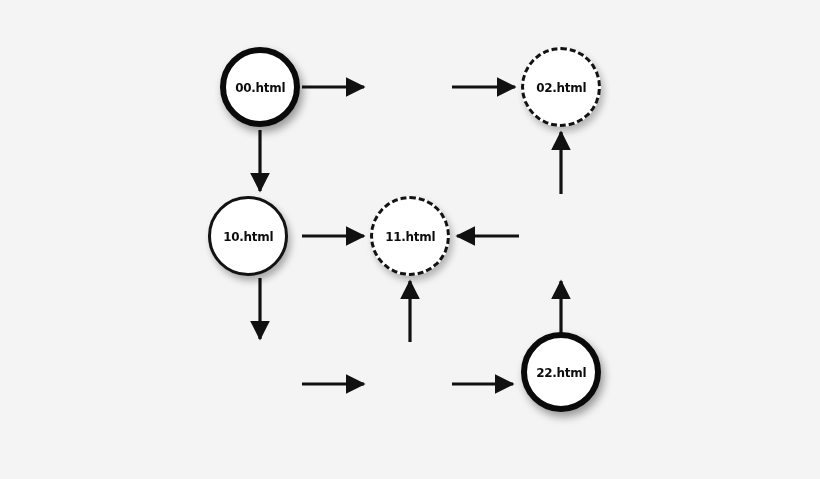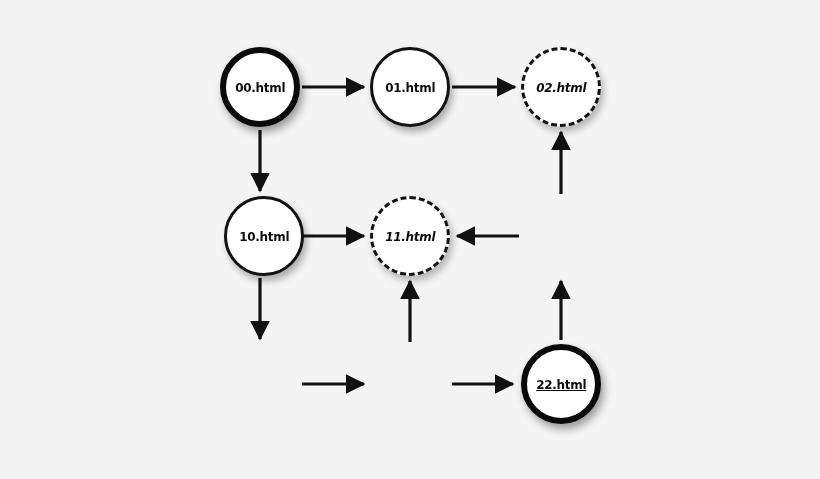--- a/index.html
+++ b/index.html
@@ -41,21 +41,20 @@
     border: 3px solid #121212;
     box-shadow: 3px 5px 7px rgba(0,0,0,0.30);
   }
   .node-thick {
     border: 6px solid #0a0a0a;
     box-shadow: 3px 5px 8px rgba(0,0,0,0.38);
   }
   .node-dashed {
     border: 3px dashed #121212;
     box-shadow: 3px 5px 7px rgba(0,0,0,0.26);
-    font-style: italic;
   }
   .node-label {
     font-family: "DejaVu Sans", sans-serif;
     font-size: 13px;
     font-weight: bold;
     letter-spacing: -0.3px;
     color: #0d0d0d;
     white-space: nowrap;
     transform: scaleX(0.92);
     user-select: none;
@@ -85,36 +84,33 @@
       <line x1="410" y1="342" x2="410" y2="281"></line>
       <line x1="452" y1="384" x2="513" y2="384"></line>
       <line x1="561" y1="340" x2="561" y2="281"></line>
     </g>
   </svg>
 
   <div class="node node-thick" style="left:220px; top:47px; width:80px; height:80px;">
     <span class="node-label">00.html</span>
   </div>
 
-  <div class="node node-solid" style="left:370px; top:47px; width:80px; height:80px;">
-    <span class="node-label">01.html</span>
-  </div>
 
   <div class="node node-dashed" style="left:521px; top:47px; width:80px; height:80px;">
     <span class="node-label">02.html</span>
   </div>
 
-  <div class="node node-solid" style="left:224px; top:196px; width:80px; height:80px;">
+  <div class="node node-solid" style="left:208px; top:196px; width:80px; height:80px;">
     <span class="node-label">10.html</span>
   </div>
 
   <div class="node node-dashed" style="left:370px; top:196px; width:80px; height:80px;justify-content:center;">
     <span class="node-label">11.html</span>
   </div>
 
 
 
 
-  <div class="node node-thick" style="left:521px; top:344px; width:80px; height:80px;text-decoration:underline;">
+  <div class="node node-thick" style="left:521px; top:332px; width:80px; height:80px;">
     <span class="node-label">22.html</span>
   </div>
 
 </div>
 
 </body></html>

